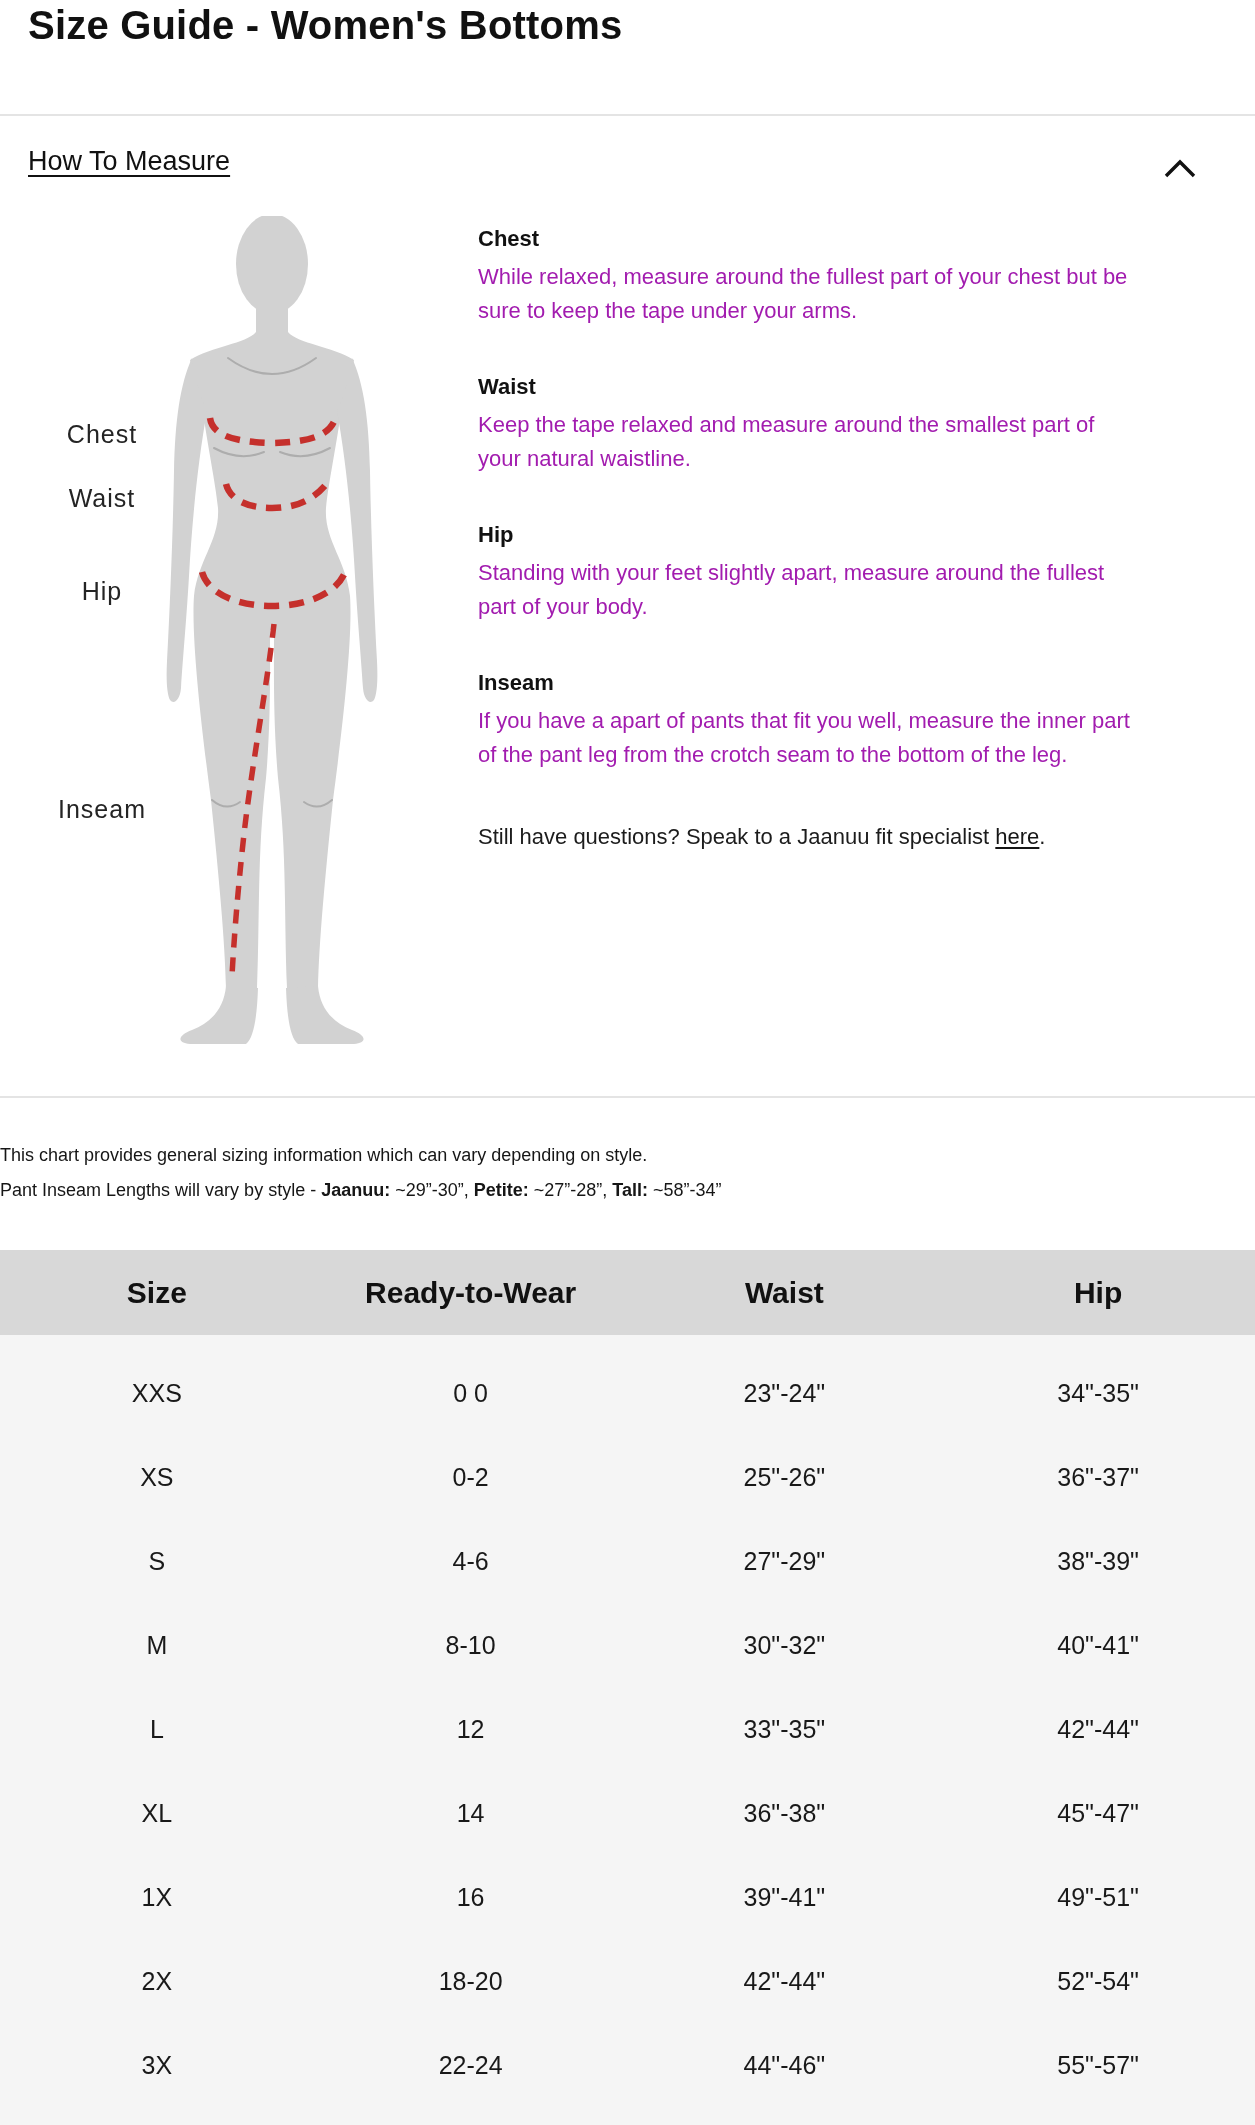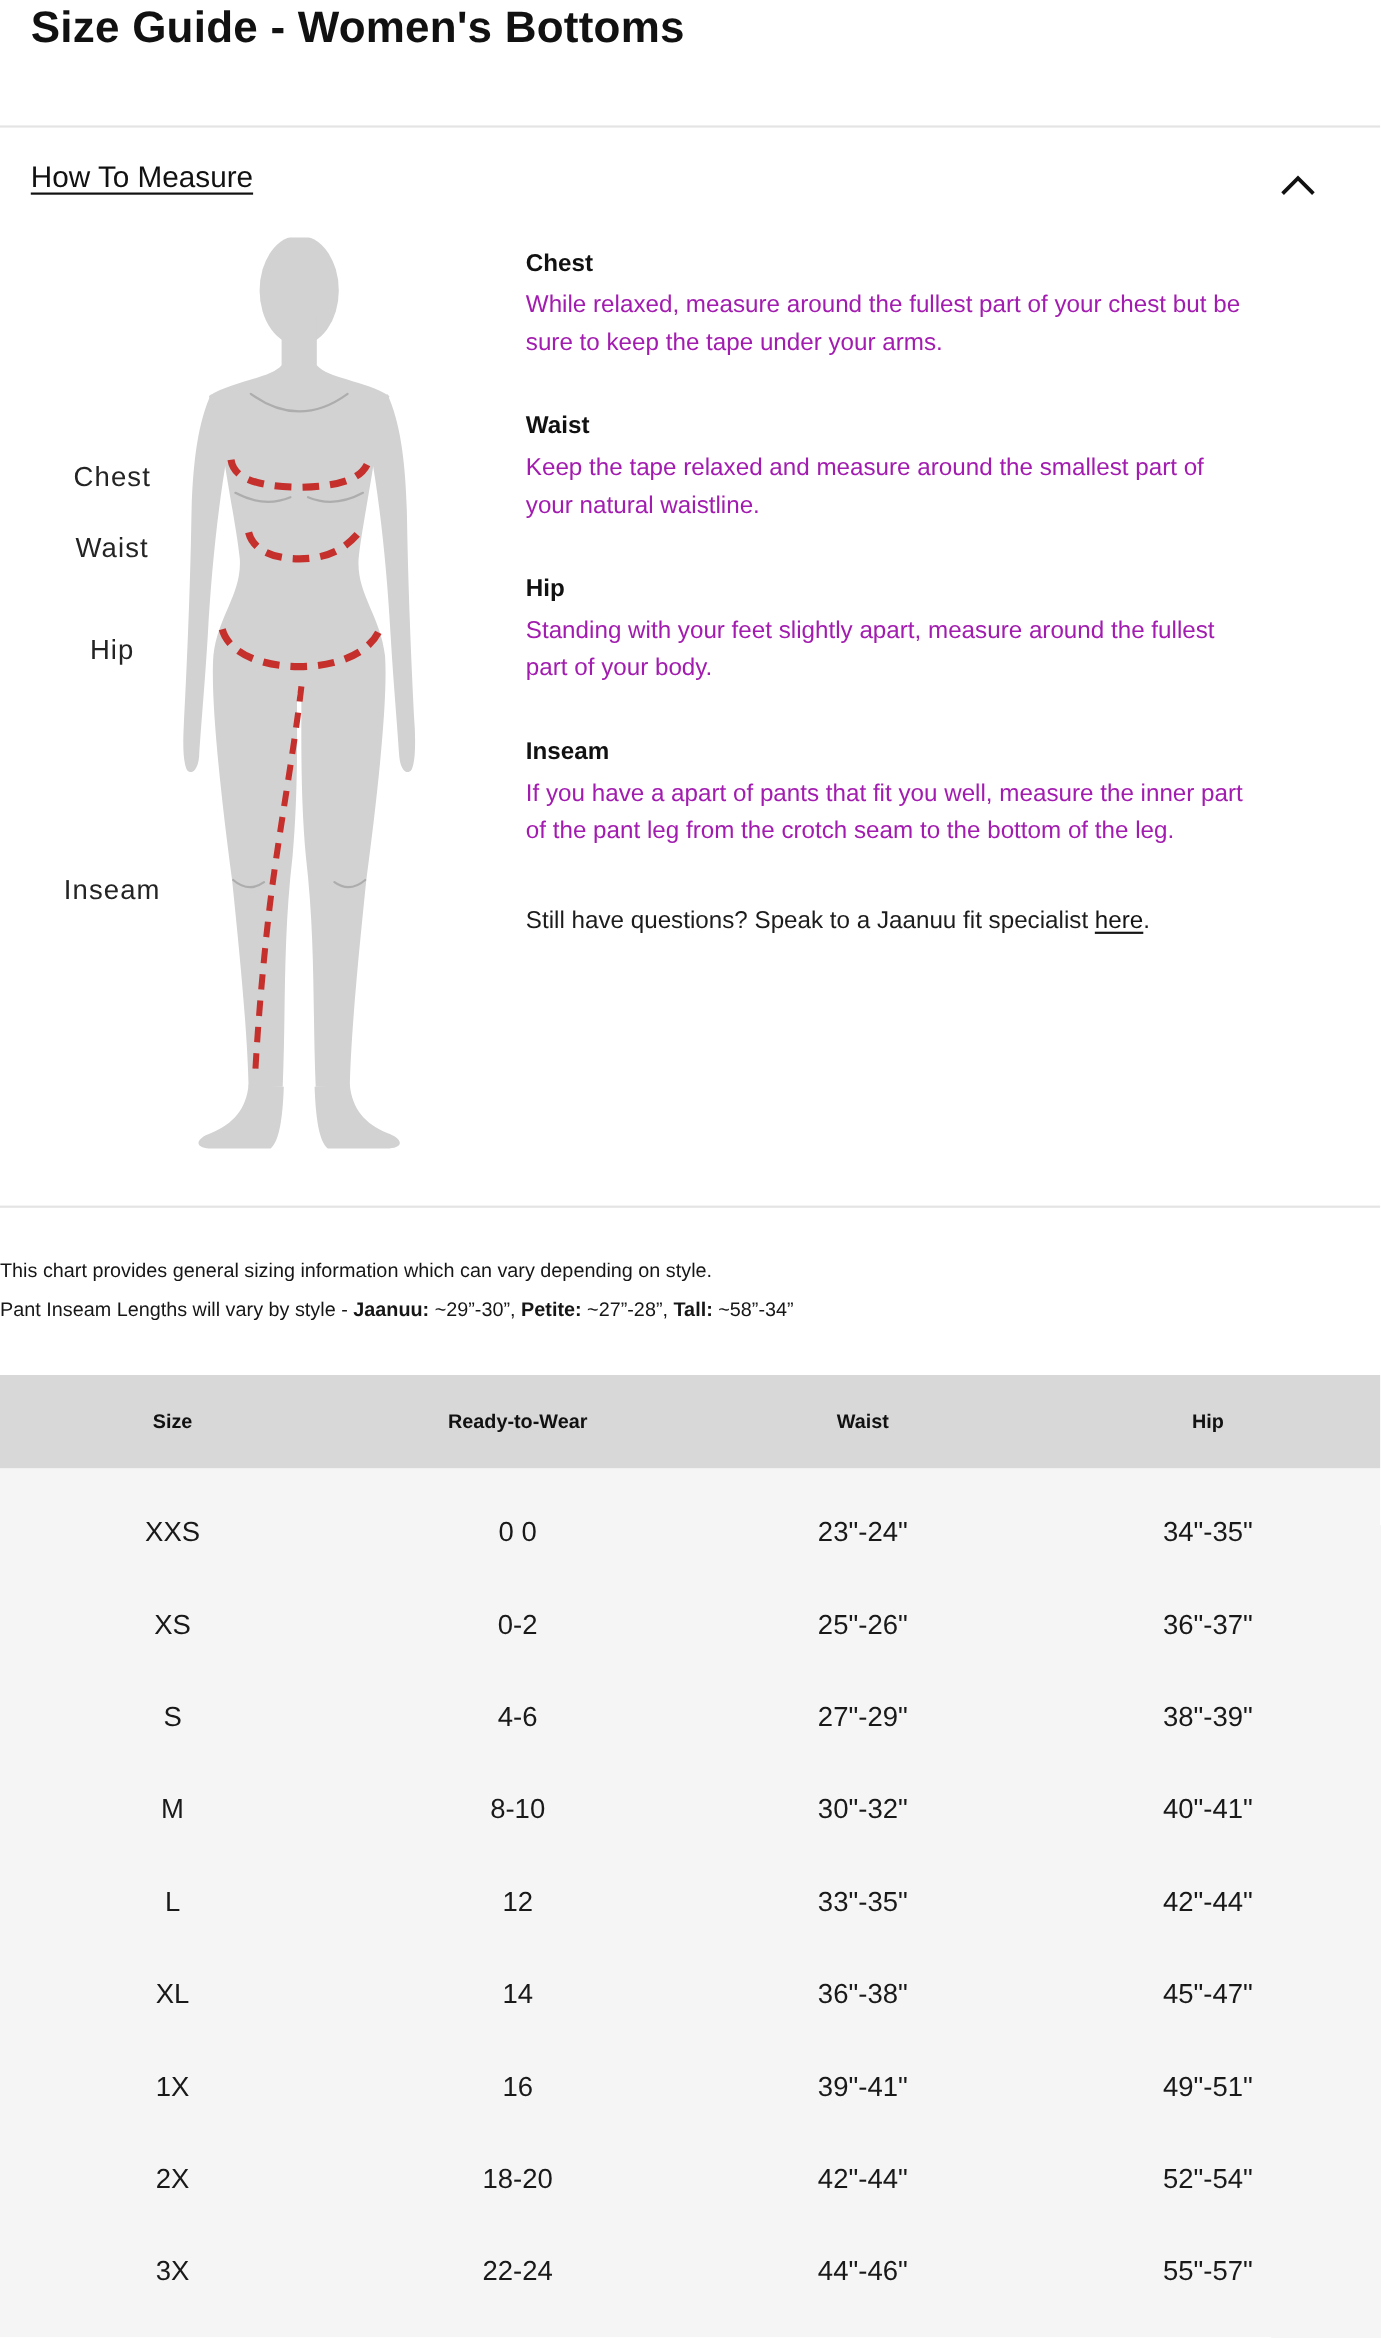--- a/index.html
+++ b/index.html
@@ -30,21 +30,21 @@
   .m-line{font-size:22px;line-height:34px;color:#a21caf;}
   .questions{font-size:22px;line-height:34px;margin-top:48px;color:#1c1c1c;}
   .questions a{color:#151515;text-decoration:underline;text-underline-offset:3px;cursor:pointer;}
 
   .note{position:absolute;left:0;top:1138px;width:1057px;text-align:left;
         font-size:18px;line-height:35px;color:#161616;}
   .note b{font-weight:700;}
 
   .thead{position:absolute;left:0;top:1250px;width:1255px;height:85px;background:#d8d8d8;display:flex;}
   .hcell{flex:1;display:flex;align-items:center;justify-content:center;
-         font-size:18px;font-weight:700;color:#111;}
+         font-size:30px;font-weight:700;color:#111;}
 
   .tbody{position:absolute;left:0;top:1335px;width:1255px;height:790px;background:#f5f5f5;
          padding-top:16px;box-sizing:border-box;}
   .trow{height:84px;display:flex;}
   .tcell{flex:1;display:flex;align-items:center;justify-content:center;
          font-size:25px;color:#191919;}
 </style>
 </head>
 <body>
 

